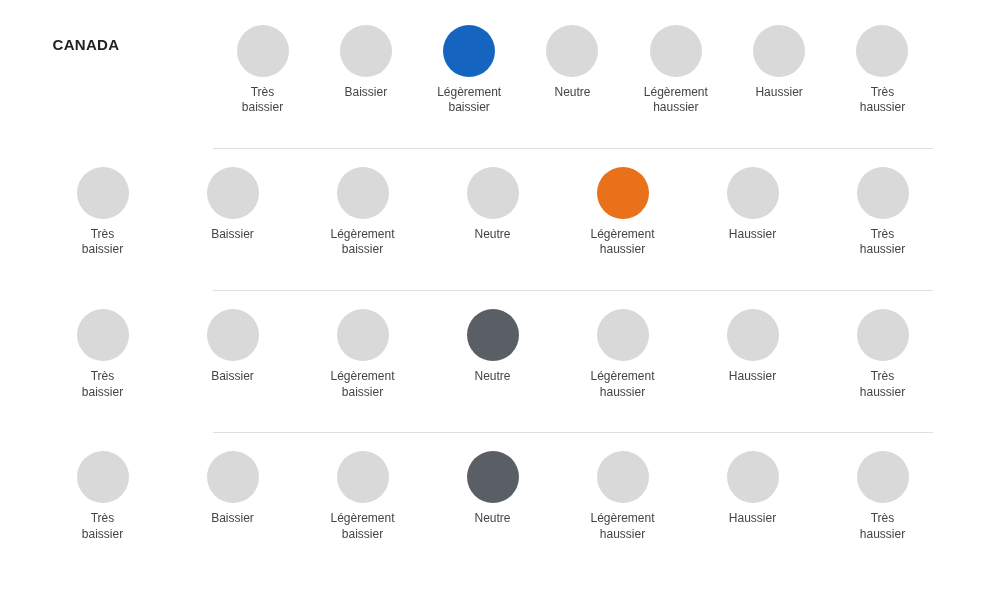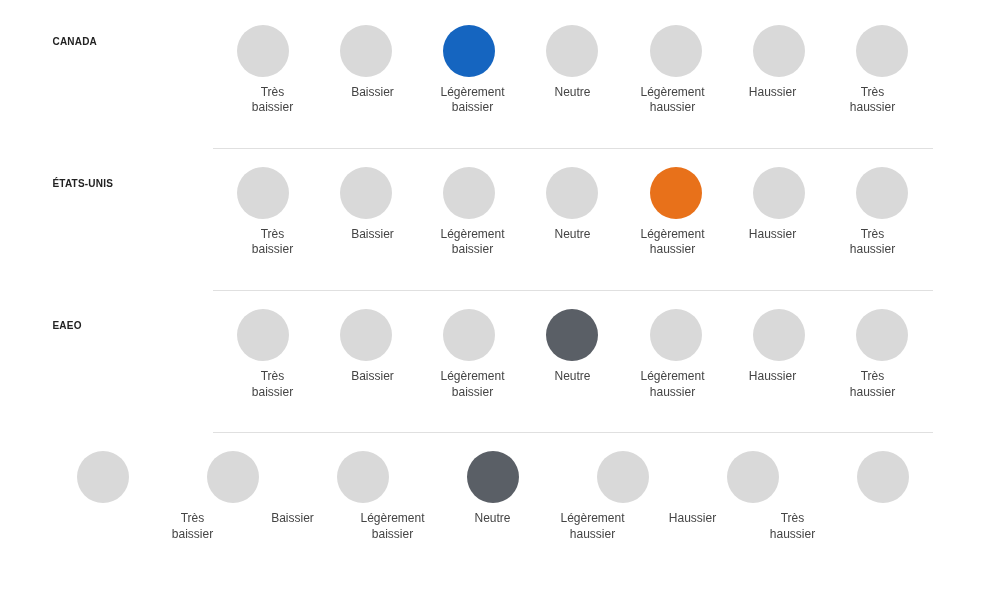--- a/index.html
+++ b/index.html
@@ -17,21 +17,21 @@
       padding: 20px 10px;
     }
     .row {
       display: flex;
       align-items: flex-start;
       margin-bottom: 10px;
     }
     .row-label {
       width: 160px;
       min-width: 160px;
-      font-size: 10px;
+      font-size: 15px;
       font-weight: 700;
       color: #222;
       padding-top: 10px;
       line-height: 1.3;
       letter-spacing: 0.02em;
     }
     .dots-area {
       display: flex;
       flex: 1;
       flex-direction: column;
@@ -51,21 +51,21 @@
       width: 52px;
       height: 52px;
       border-radius: 50%;
       background: #d9d9d9;
     }
     .dot.selected-blue { background: #1565c0; }
     .dot.selected-orange { background: #e8711a; }
     .dot.selected-gray { background: #5a5f66; }
     .labels-row {
       display: flex;
-      justify-content: center;
+      justify-content: space-between;
       margin-top: 8px;
       margin-bottom: 22px;
     }
     .col-label {
       width: 100px;
       text-align: center;
       font-size: 12px;
       color: #444;
       line-height: 1.3;
     }
@@ -111,21 +111,20 @@
           <div class="col-label">Légèrement<br>baissier</div>
           <div class="col-label">Neutre</div>
           <div class="col-label">Légèrement<br>haussier</div>
           <div class="col-label">Haussier</div>
           <div class="col-label">Très<br>haussier</div>
         </div>
       </div>
     </div>
     <hr class="divider">
     <div class="row">
-      <div class="row-label">ÉTATS-UNIS</div>
       <div class="dots-area">
         <div class="dots-row">
           <div class="dot-col">
             <div class="dot"></div>
           </div>
           <div class="dot-col">
             <div class="dot"></div>
           </div>
           <div class="dot-col">
             <div class="dot"></div>
@@ -149,21 +148,20 @@
           <div class="col-label">Légèrement<br>baissier</div>
           <div class="col-label">Neutre</div>
           <div class="col-label">Légèrement<br>haussier</div>
           <div class="col-label">Haussier</div>
           <div class="col-label">Très<br>haussier</div>
         </div>
       </div>
     </div>
     <hr class="divider">
     <div class="row">
-      <div class="row-label">EAEO</div>
       <div class="dots-area">
         <div class="dots-row">
           <div class="dot-col">
             <div class="dot"></div>
           </div>
           <div class="dot-col">
             <div class="dot"></div>
           </div>
           <div class="dot-col">
             <div class="dot"></div>

